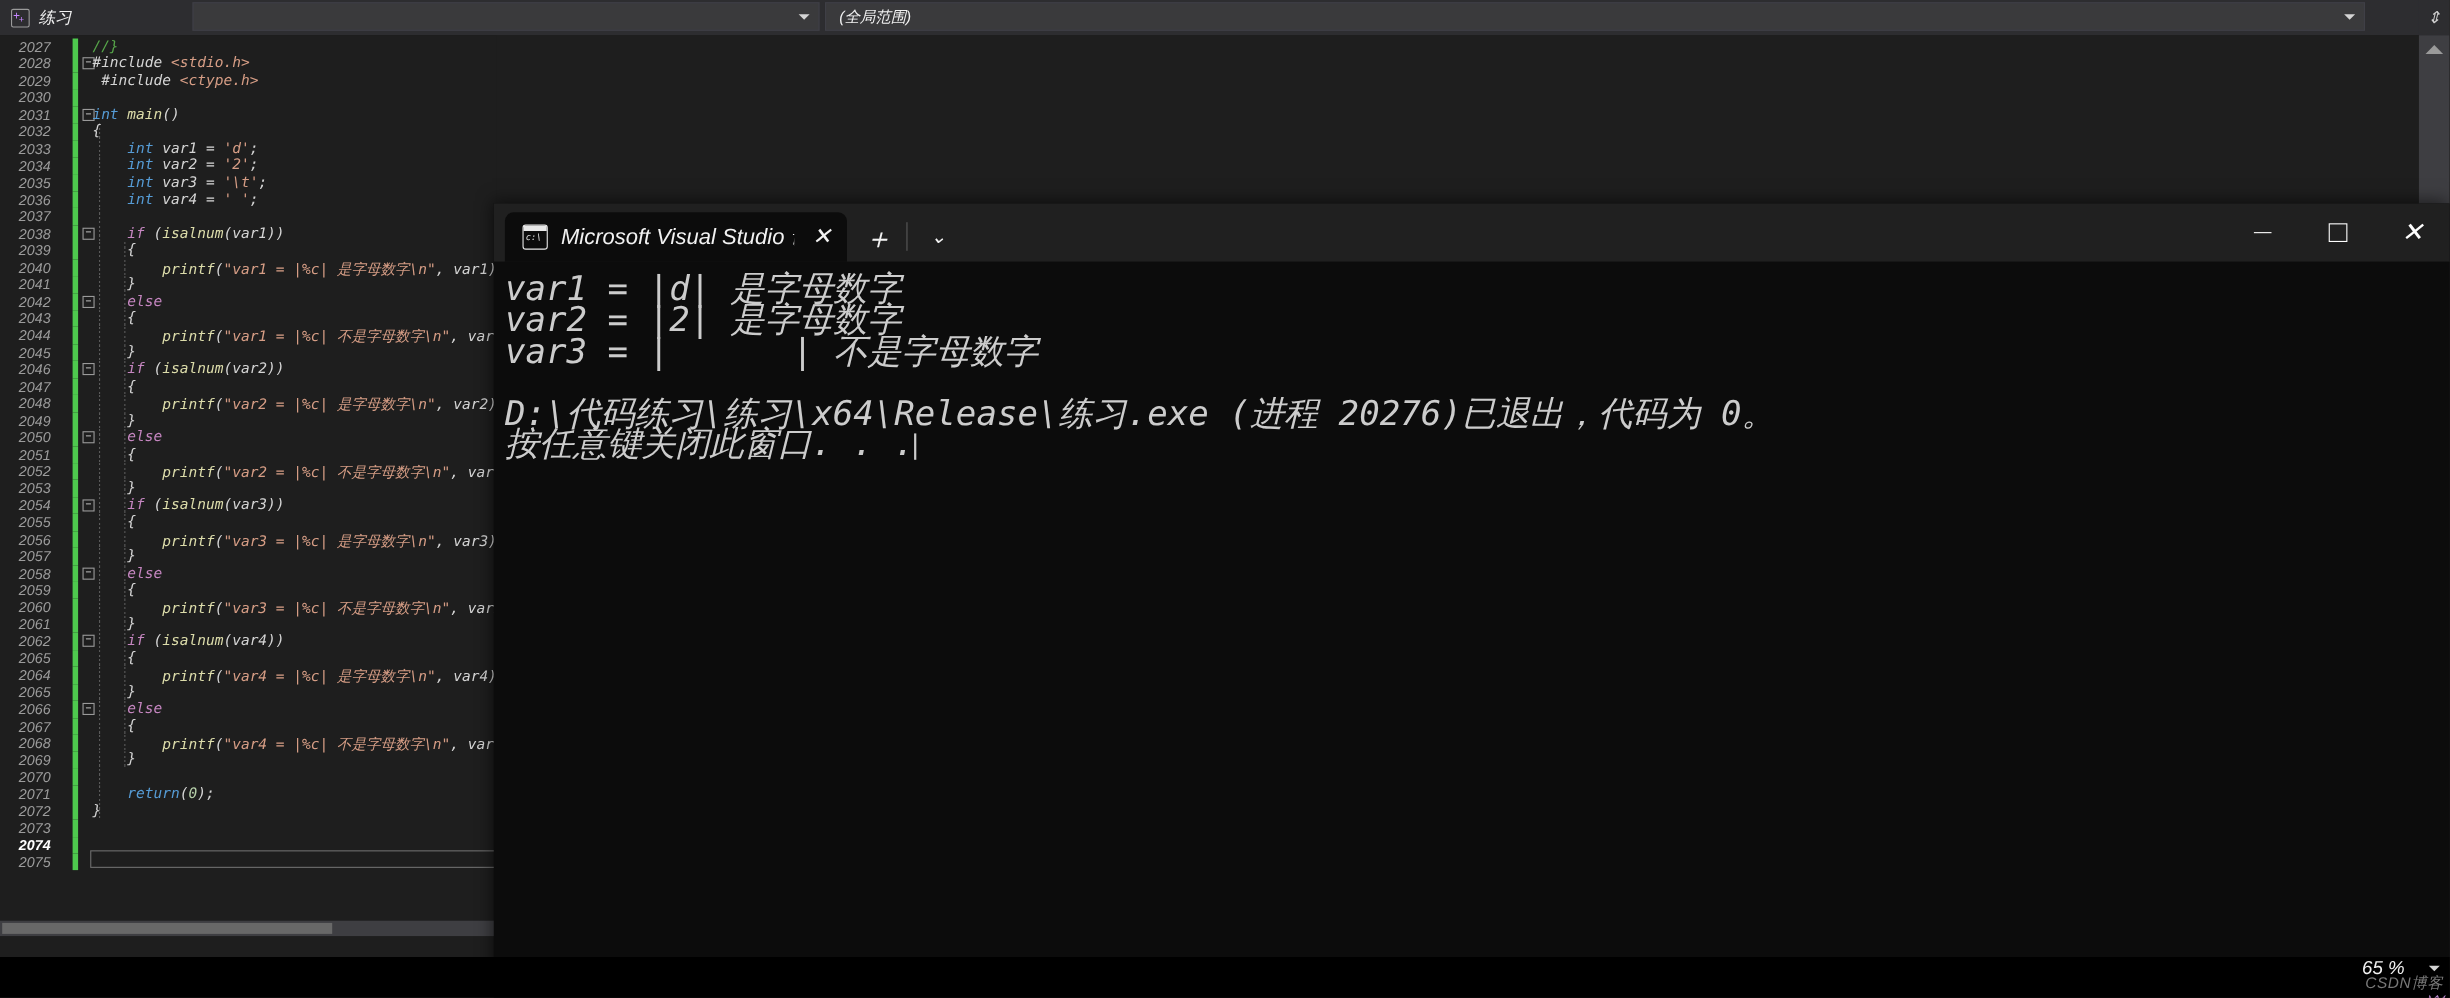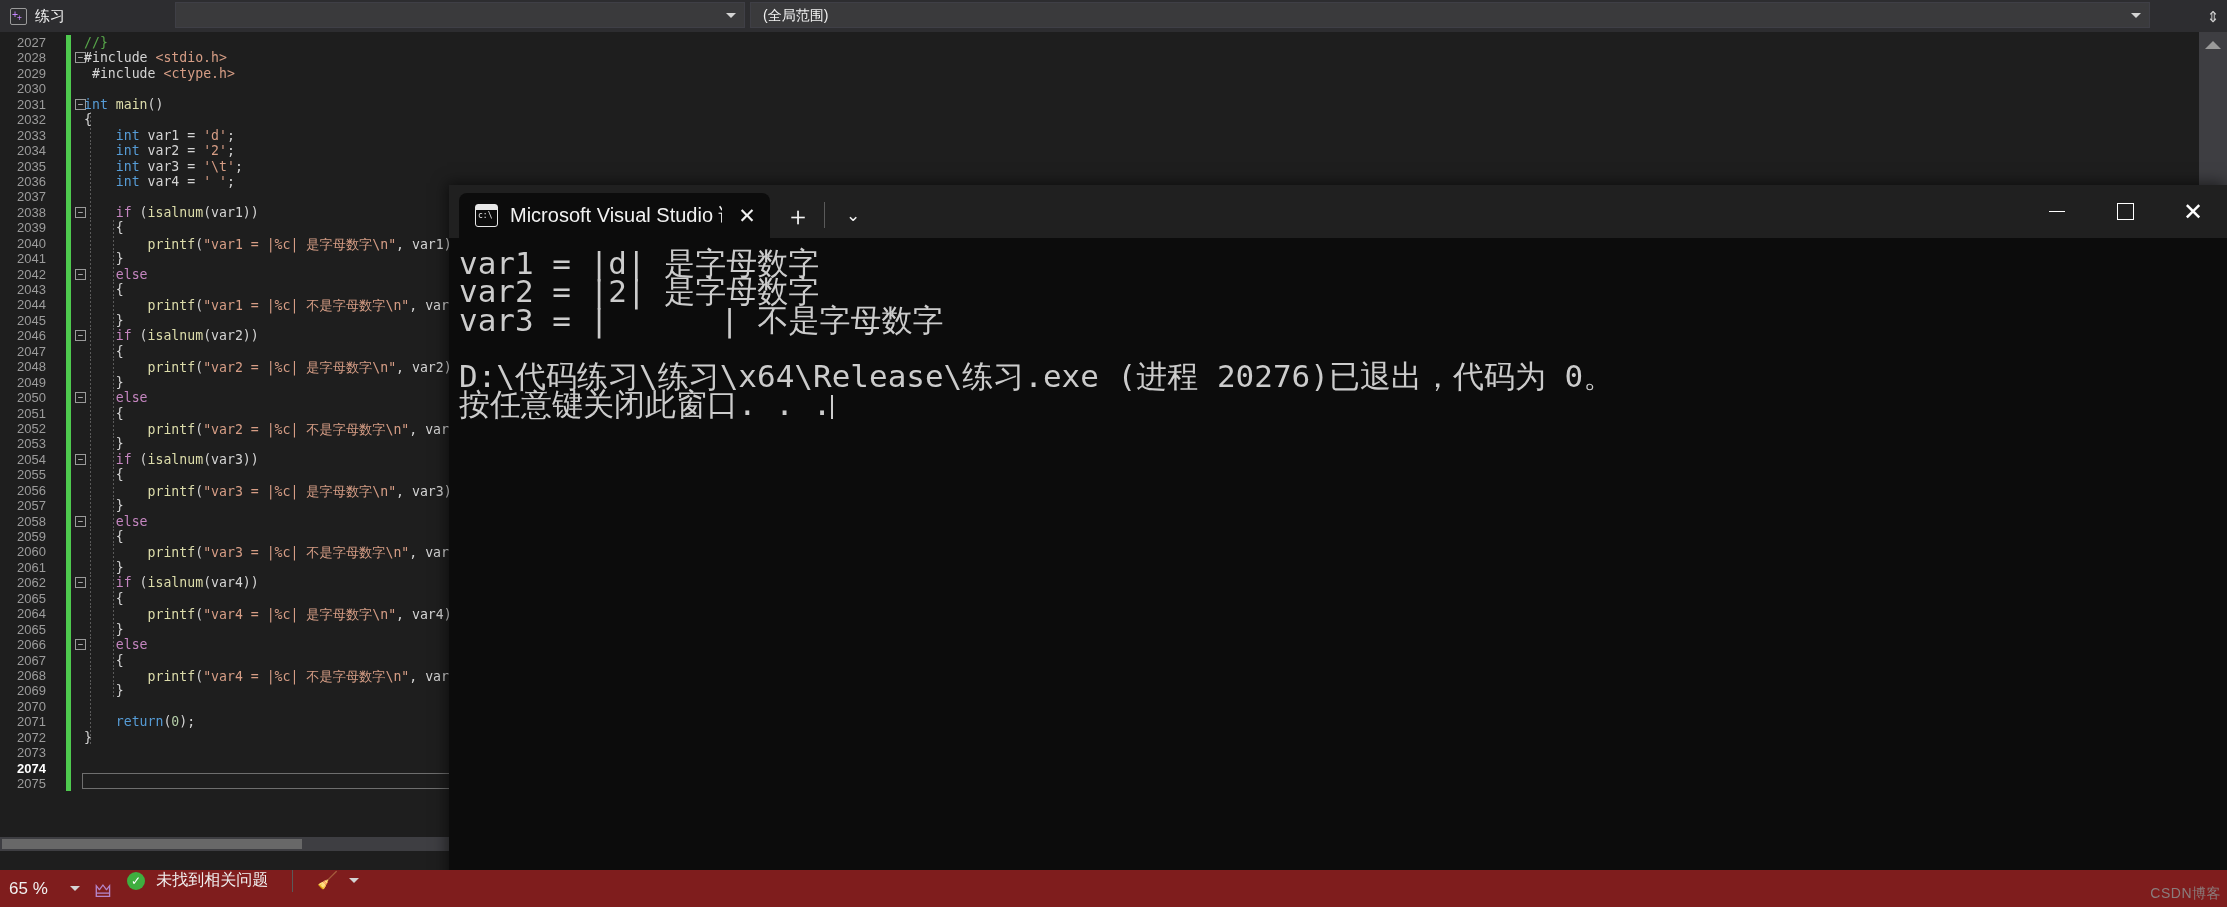--- a/index.html
+++ b/index.html
@@ -2,21 +2,21 @@
 <html><head>
 <meta charset="utf-8">
 <style>
   * { box-sizing: border-box; margin: 0; padding: 0; }
   html, body {
     width: 2227px; height: 907px;
     background: #1e1e1e;
     font-family: "Liberation Sans", sans-serif;
     overflow: hidden;
   }
-  #root { position: relative; width: 2227px; height: 907px; background: #1e1e1e; }
+  #root { position: relative; width: 2227px; height: 907px; background: #1e1e1e; font-style: italic; }
 
   
   .vs-navbar {
     position: absolute; left: 0; top: 0; width: 2227px; height: 32px;
     background: #2d2d30; display: flex; align-items: center;
   }
   .vs-proj {
     display: flex; align-items: center; gap: 8px;
     height: 32px; padding: 0 10px; min-width: 160px;
   }
@@ -102,22 +102,22 @@
     background: #3e3e42;
   }
   .hscroll-thumb {
     position: absolute; left: 2px; top: 2px; width: 300px; height: 10px;
     background: #686868;
   }
 
   
   .statusbar {
     position: absolute; left: 0; top: 870px; width: 2227px; height: 37px;
-    background: #7f1d1d; display: flex; align-items: flex-start;
-    color: #f1f1f1; font-size: 16px;
+    background: #000000; display: flex; align-items: flex-end;
+    color: #f1f1f1; font-size: 16px; flex-direction: column;
   }
   .zoom-box {
     display: flex; align-items: center; gap: 22px;
     padding: 0 9px; height: 37px; min-width: 88px;
   }
   .zoom-val { color: #f1f1f1; font-size: 17px; }
   .status-sep { width: 1px; height: 22px; background: #5a5a5a; margin: 0 14px; }
   .bug-icon { color: #b586c9; font-size: 18px; padding: 0 6px; }
   .ok-dot {
     width: 18px; height: 18px; border-radius: 50%; background: #3fae3f;

